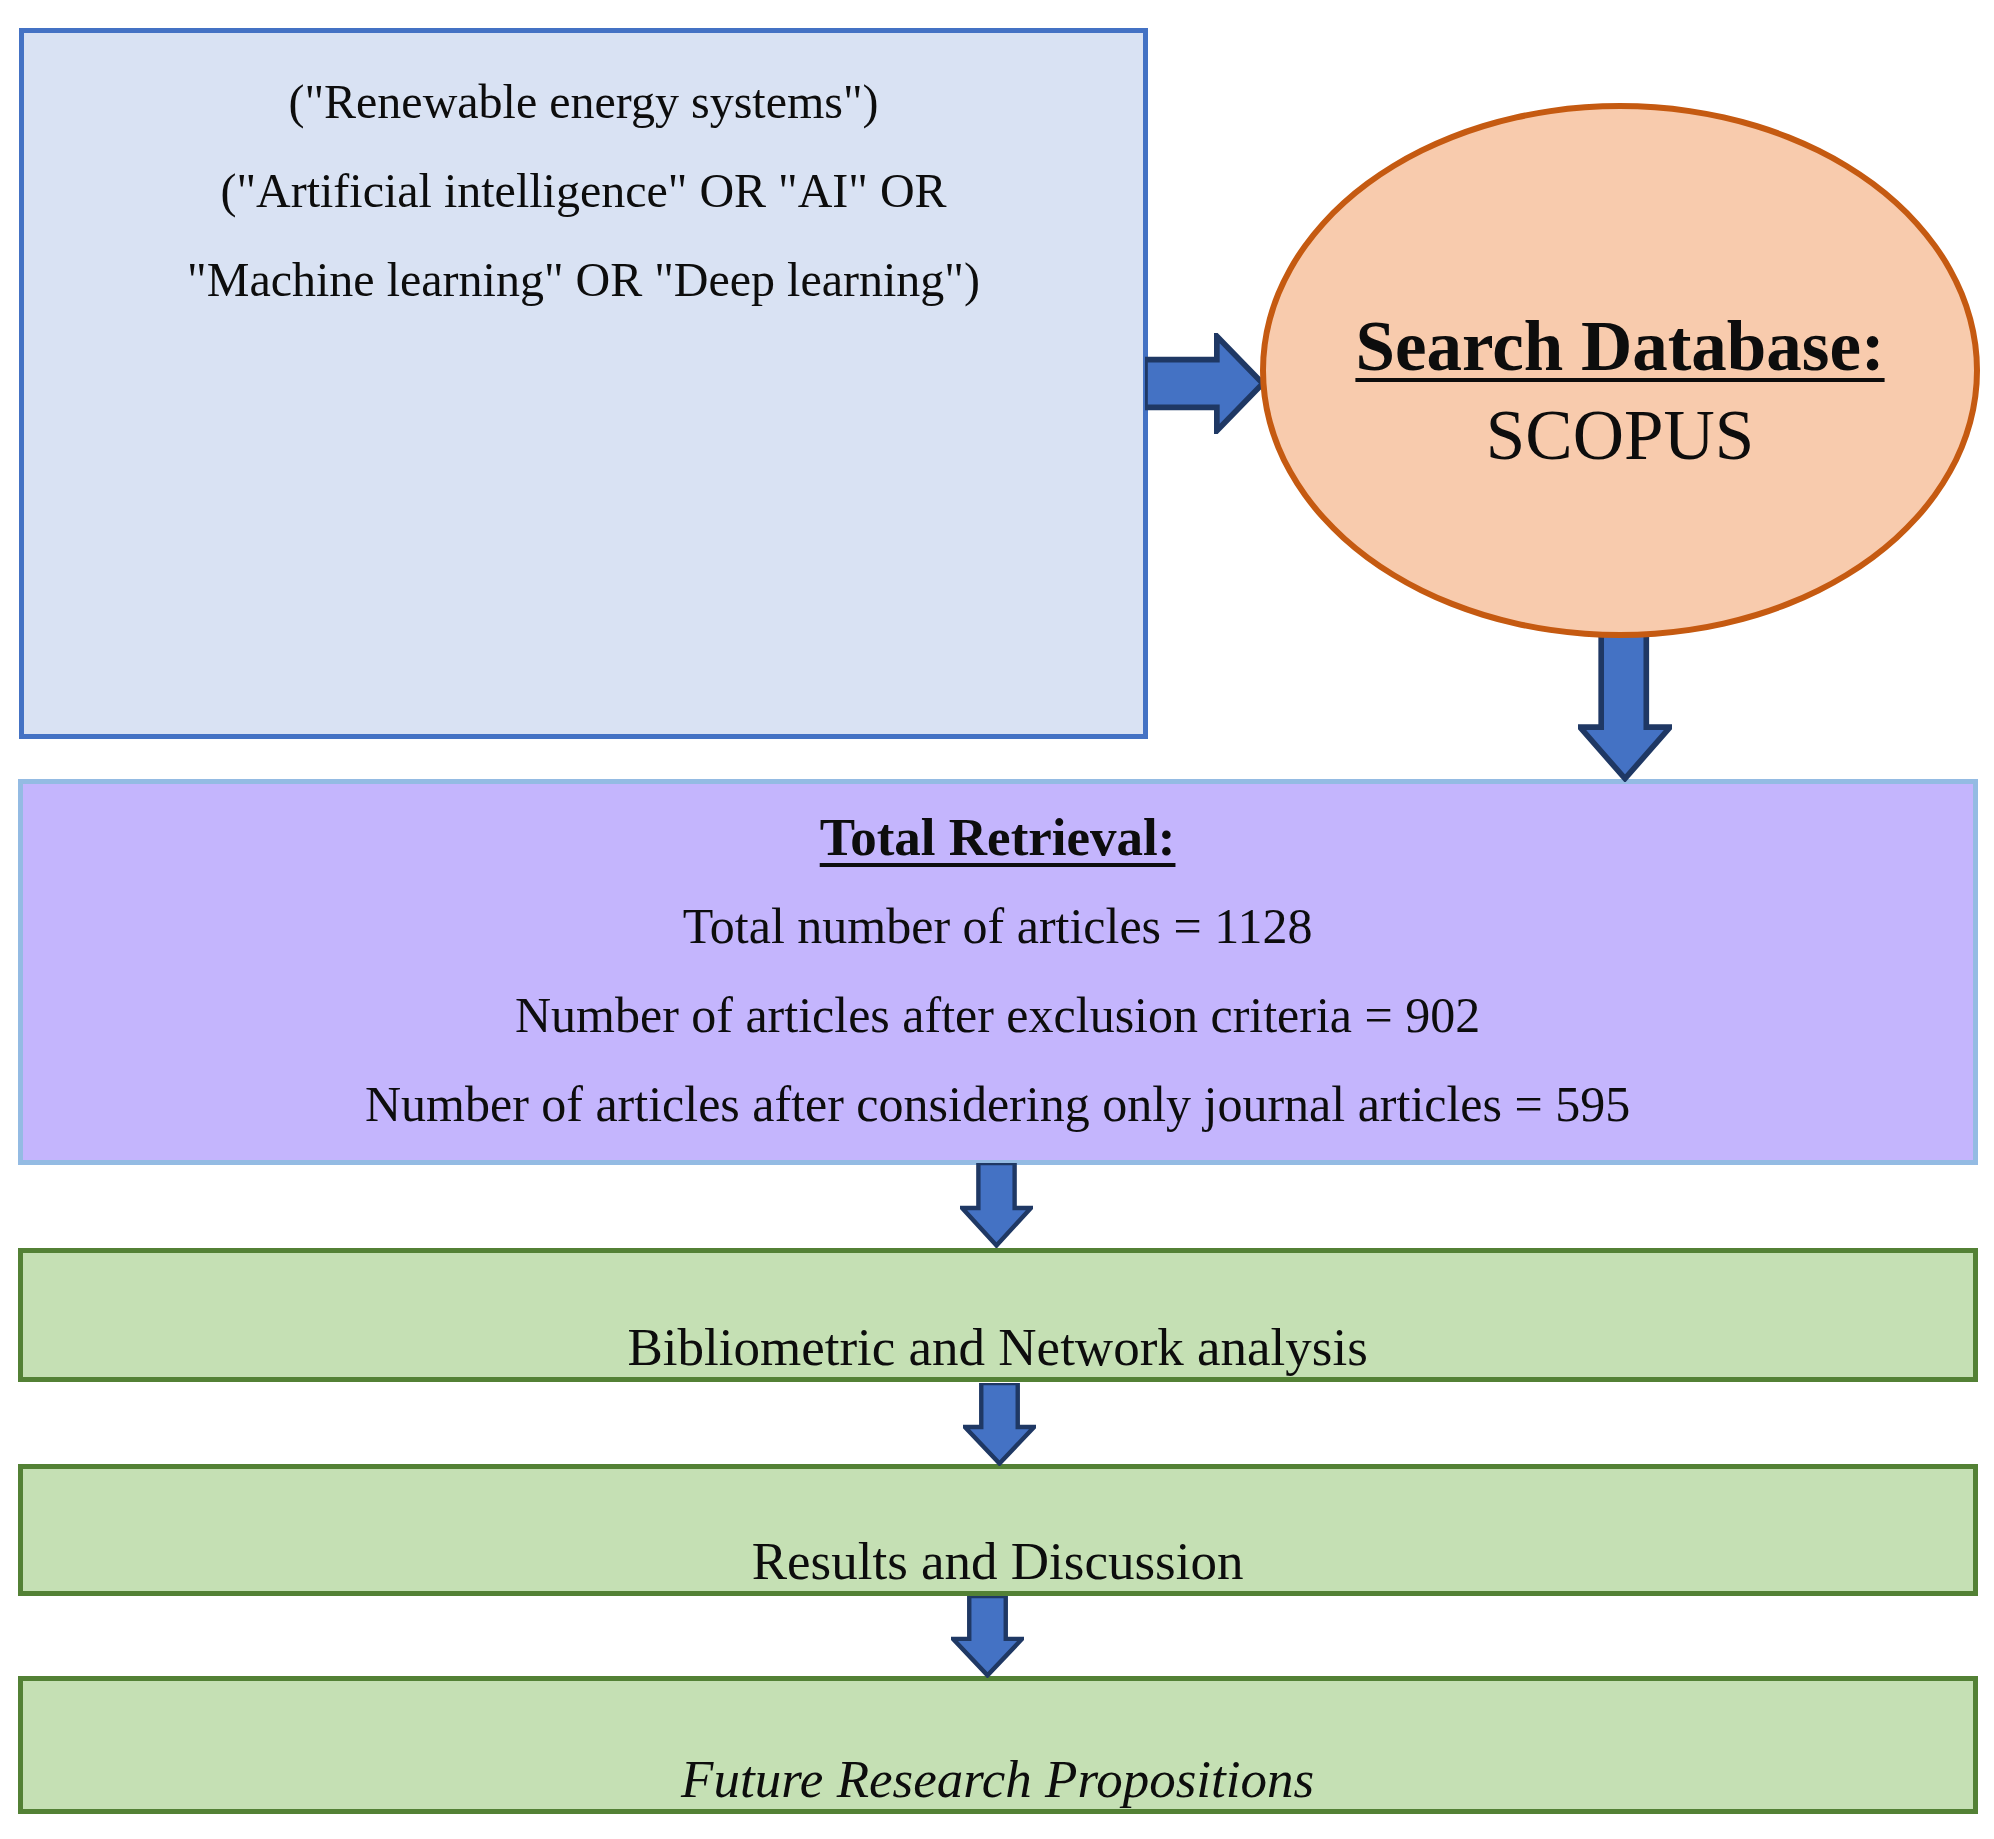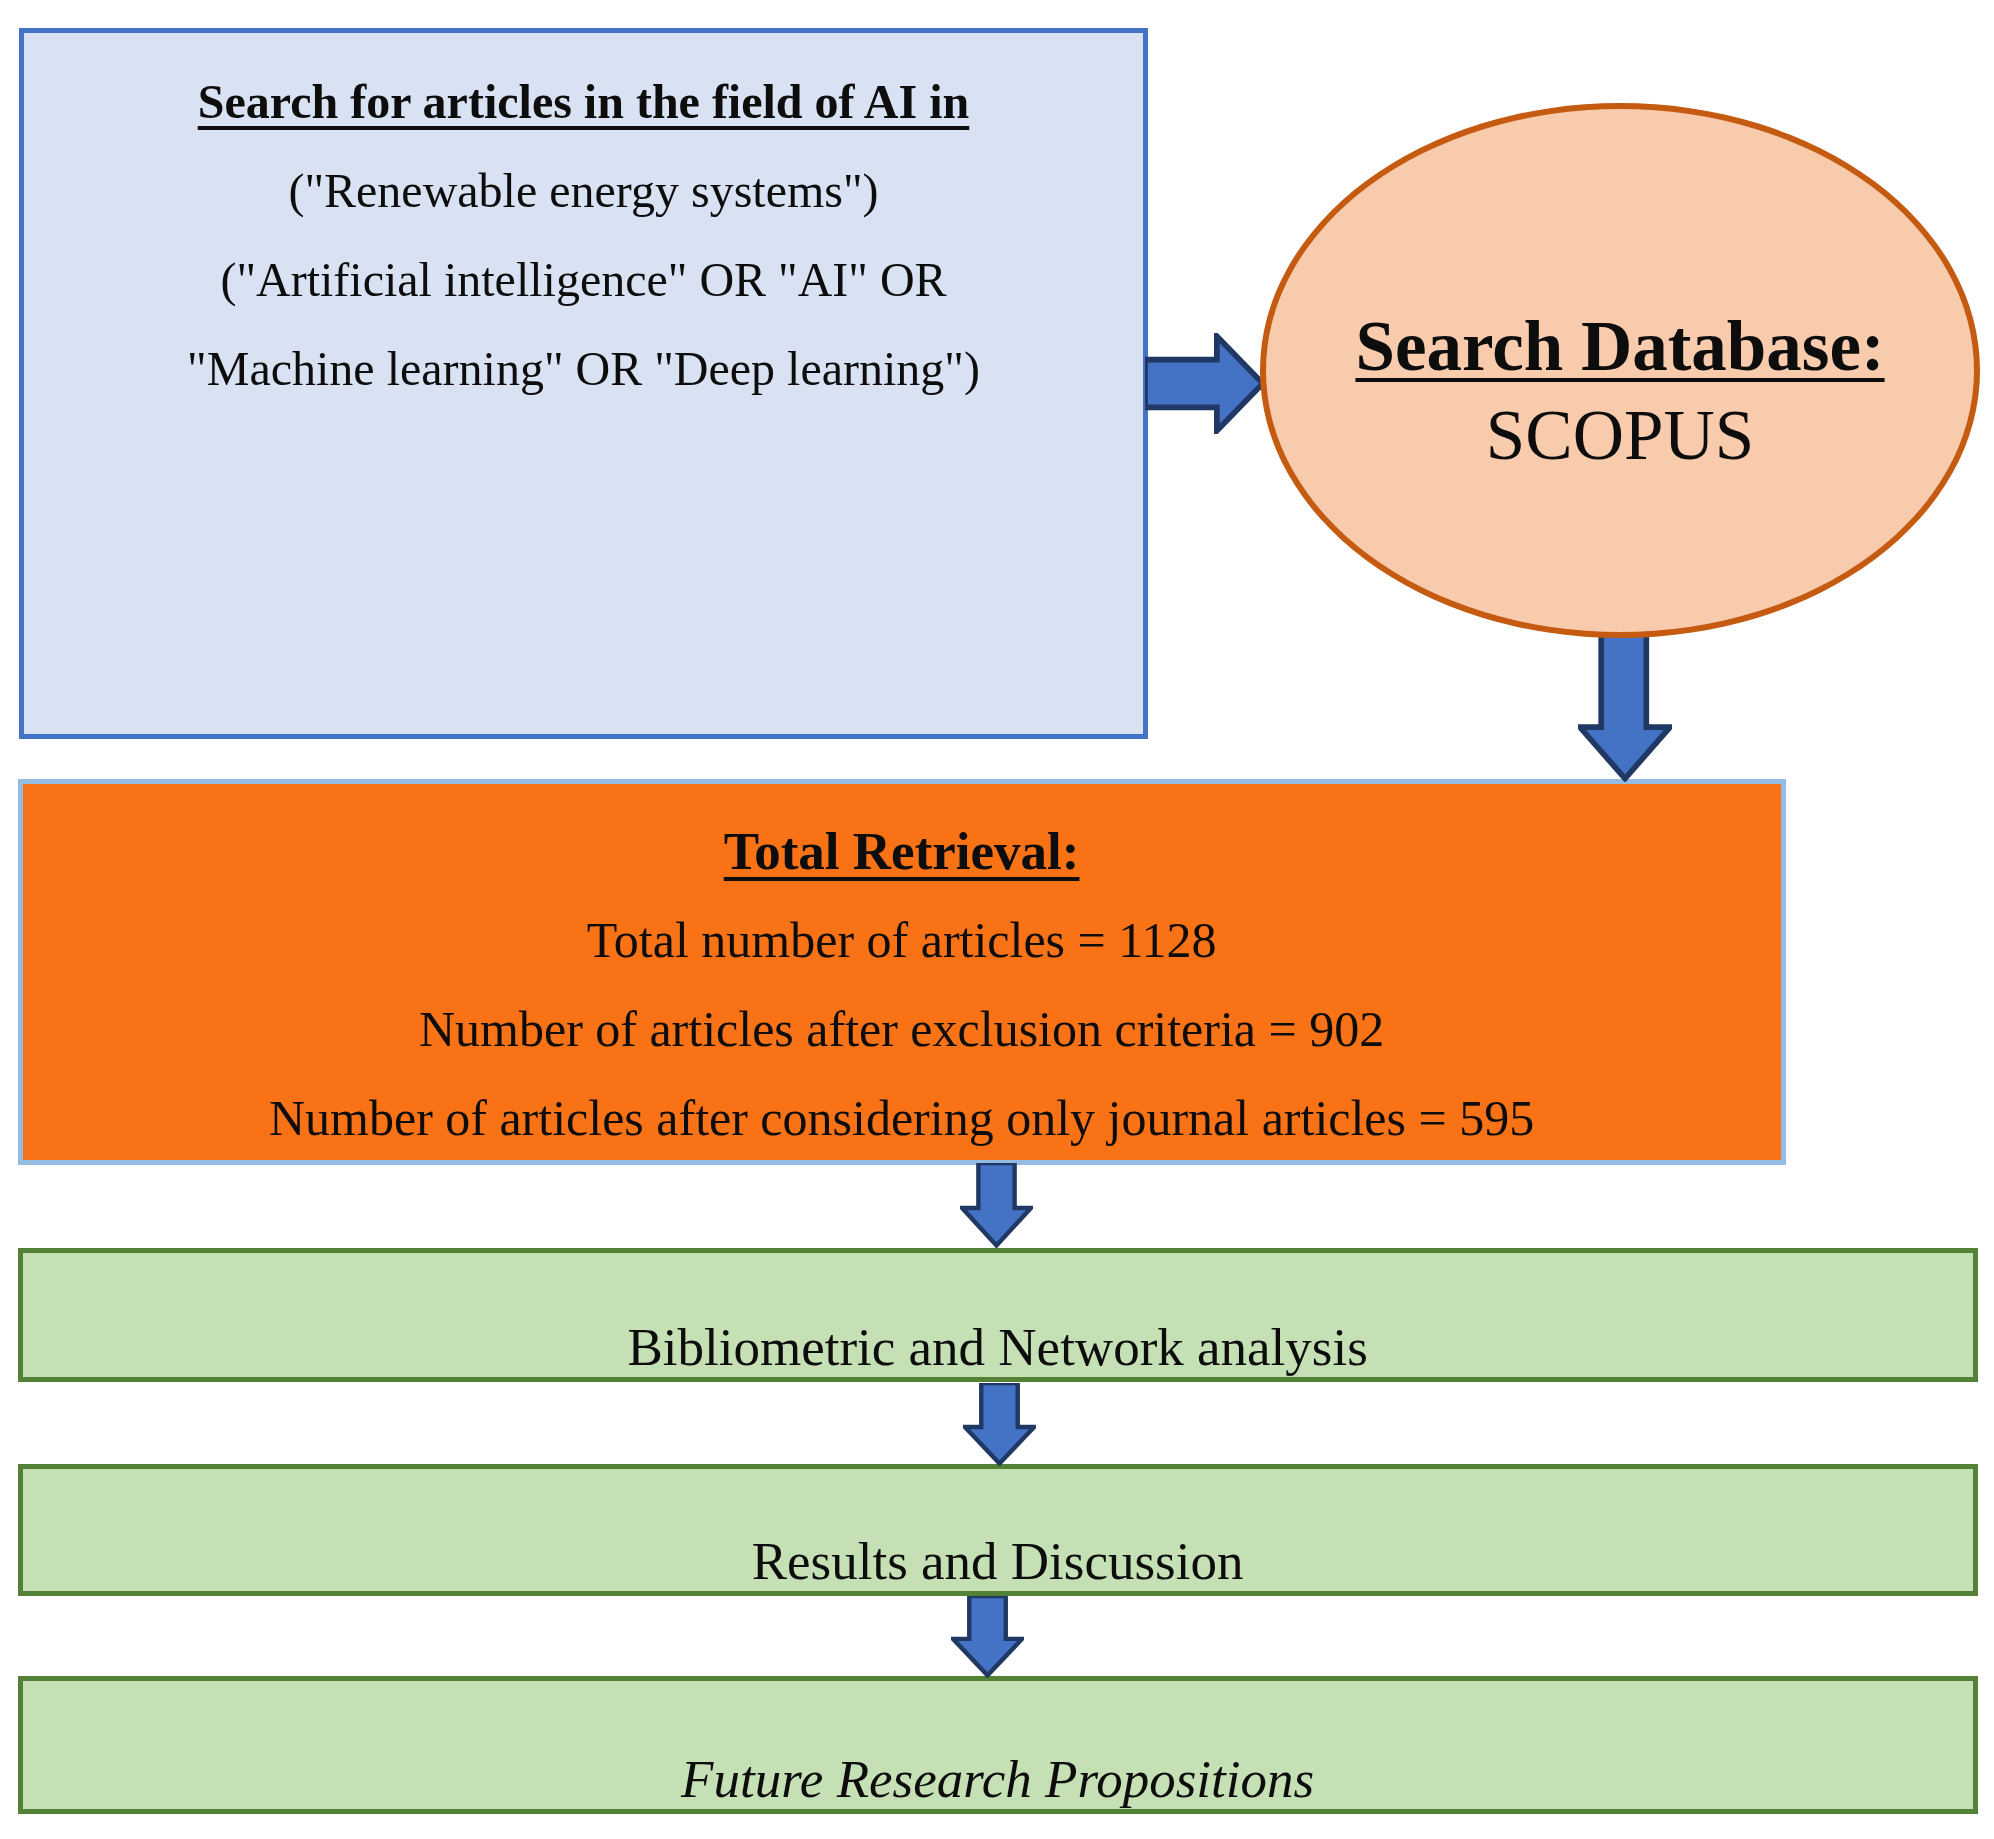--- a/index.html
+++ b/index.html
@@ -41,25 +41,25 @@
     align-items: center; justify-content: center;
     text-align: center;
     font-size: 71px;
     line-height: 89px;
     z-index: 2;
   }
   #db-ellipse .inner { transform: translateY(20px); }
 
   
   #retrieval-box {
-    left: 17.6px; top: 779px; width: 1768px; height: 386px;
-    background: #f97316;
+    left: 17.6px; top: 779px; width: 1960px; height: 386px;
+    background: #c4b5fd;
     border: 5px solid #94BBE3;
     text-align: center;
-    padding-top: 23px;
+    padding-top: 9px;
     font-size: 50px;
     line-height: 89px;
   }
   #retrieval-box .heading { font-size: 53px; }
 
   
   .stage {
     left: 17.6px; width: 1960px;
     background: #C5E0B4;
     border: 5.7px solid #538135;
@@ -77,21 +77,20 @@
     stroke: #1F3864;
     stroke-linejoin: miter;
   }
 </style>
 </head>
 <body>
 
 <div id="canvas">
 
   <div id="search-box" class="abs">
-    <div class="bold-underline">Search for articles in the field of AI in</div>
     <div>("Renewable energy systems")</div>
     <div>("Artificial intelligence" OR "AI" OR</div>
     <div>"Machine learning" OR "Deep learning")</div>
   </div>
 
   <svg class="arrow-svg" style="left:1145px; top:333px;" width="121" height="101" viewBox="0 0 192 160">
     <polygon class="arrow-shape" stroke-width="9" points="0,42 114,42 114,5 187,80 114,155 114,118 0,118"></polygon>
   </svg>
 
   <div id="db-ellipse" class="abs">

